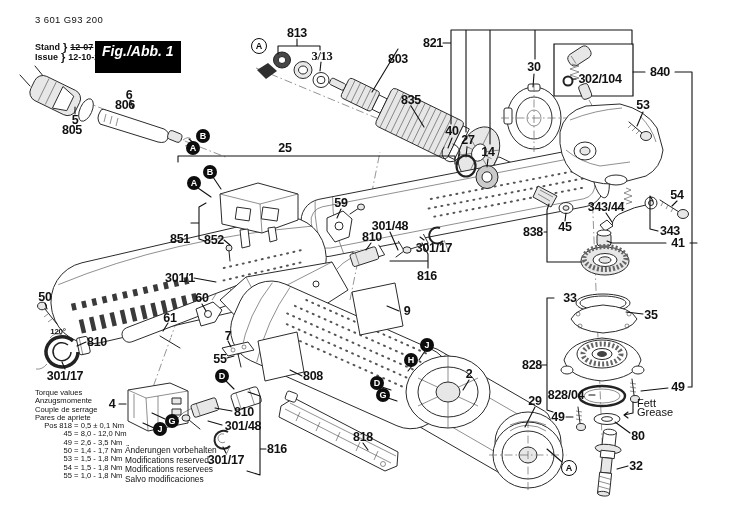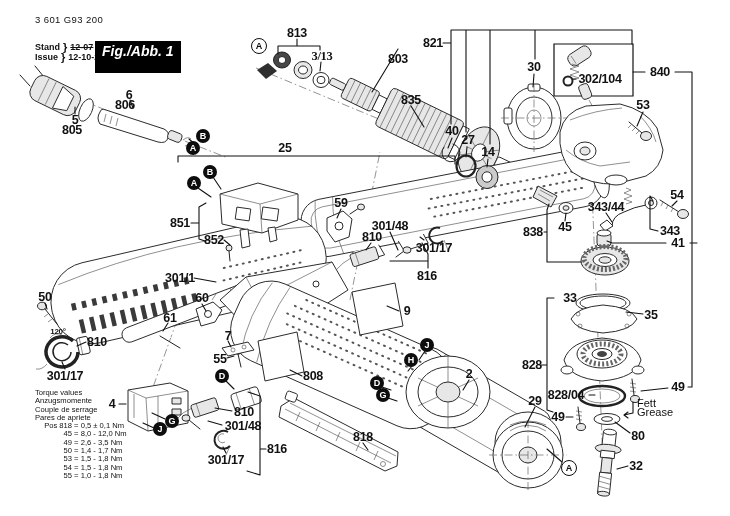--- a/index.html
+++ b/index.html
@@ -465,21 +465,21 @@
       <div class="plabel" style="left: 558px; top: 417px;">49</div>
       <div class="plabel" style="left: 638px; top: 436px;">80</div>
       <div class="plabel" style="left: 636px; top: 466px;">32</div>
       <div class="plabel" style="left: 535px; top: 401px;">29</div>
       <div class="plabel" style="left: 469px; top: 374px;">2</div>
       <div class="plabel" style="left: 125px; top: 85px; margin-top: 20px;">806</div>
       <div class="plabel" style="left: 129px; top: 95px;">6</div>
       <div class="plabel" style="left: 75px; top: 120px;">5</div>
       <div class="plabel" style="left: 72px; top: 130px;">805</div>
       <div class="plabel" style="left: 285px; top: 148px;">25</div>
-      <div class="plabel" style="left: 180px; top: 223px;">851</div>
+      <div class="plabel" style="left: 180px; top: 239px;">851</div>
       <div class="plabel" style="left: 214px; top: 240px;">852</div>
       <div class="plabel" style="left: 180px; top: 278px;">301/1</div>
       <div class="plabel" style="left: 202px; top: 298px;">60</div>
       <div class="plabel" style="left: 45px; top: 297px;">50</div>
       <div class="plabel" style="left: 170px; top: 318px;">61</div>
       <div class="plabel" style="left: 97px; top: 342px;">810</div>
       <div class="plabel" style="left: 65px; top: 376px;">301/17</div>
       <div class="plabel" style="left: 228px; top: 336px;">7</div>
       <div class="plabel" style="left: 220px; top: 359px;">55</div>
       <div class="plabel" style="left: 313px; top: 376px;">808</div>
@@ -529,14 +529,20 @@
         <div><span class="pos">Pos 818</span><span> = 0,5 ± 0,1 Nm</span></div>
         <div><span class="pos">45</span><span> = 8,0 - 12,0 Nm</span></div>
         <div><span class="pos">49</span><span> = 2,6 - 3,5 Nm</span></div>
         <div><span class="pos">50</span><span> = 1,4 - 1,7 Nm</span></div>
         <div><span class="pos">53</span><span> = 1,5 - 1,8 Nm</span></div>
         <div><span class="pos">54</span><span> = 1,5 - 1,8 Nm</span></div>
         <div><span class="pos">55</span><span> = 1,0 - 1,8 Nm</span></div>
       </div>
   </div>
 
+  <div class="notices" id="notices">
+      <div>Änderungen vorbehalten</div>
+      <div>Modifications reserved</div>
+      <div>Modifications reservees</div>
+      <div>Salvo modificaciones</div>
+    </div>
 
 </div>
 
 </body></html>

